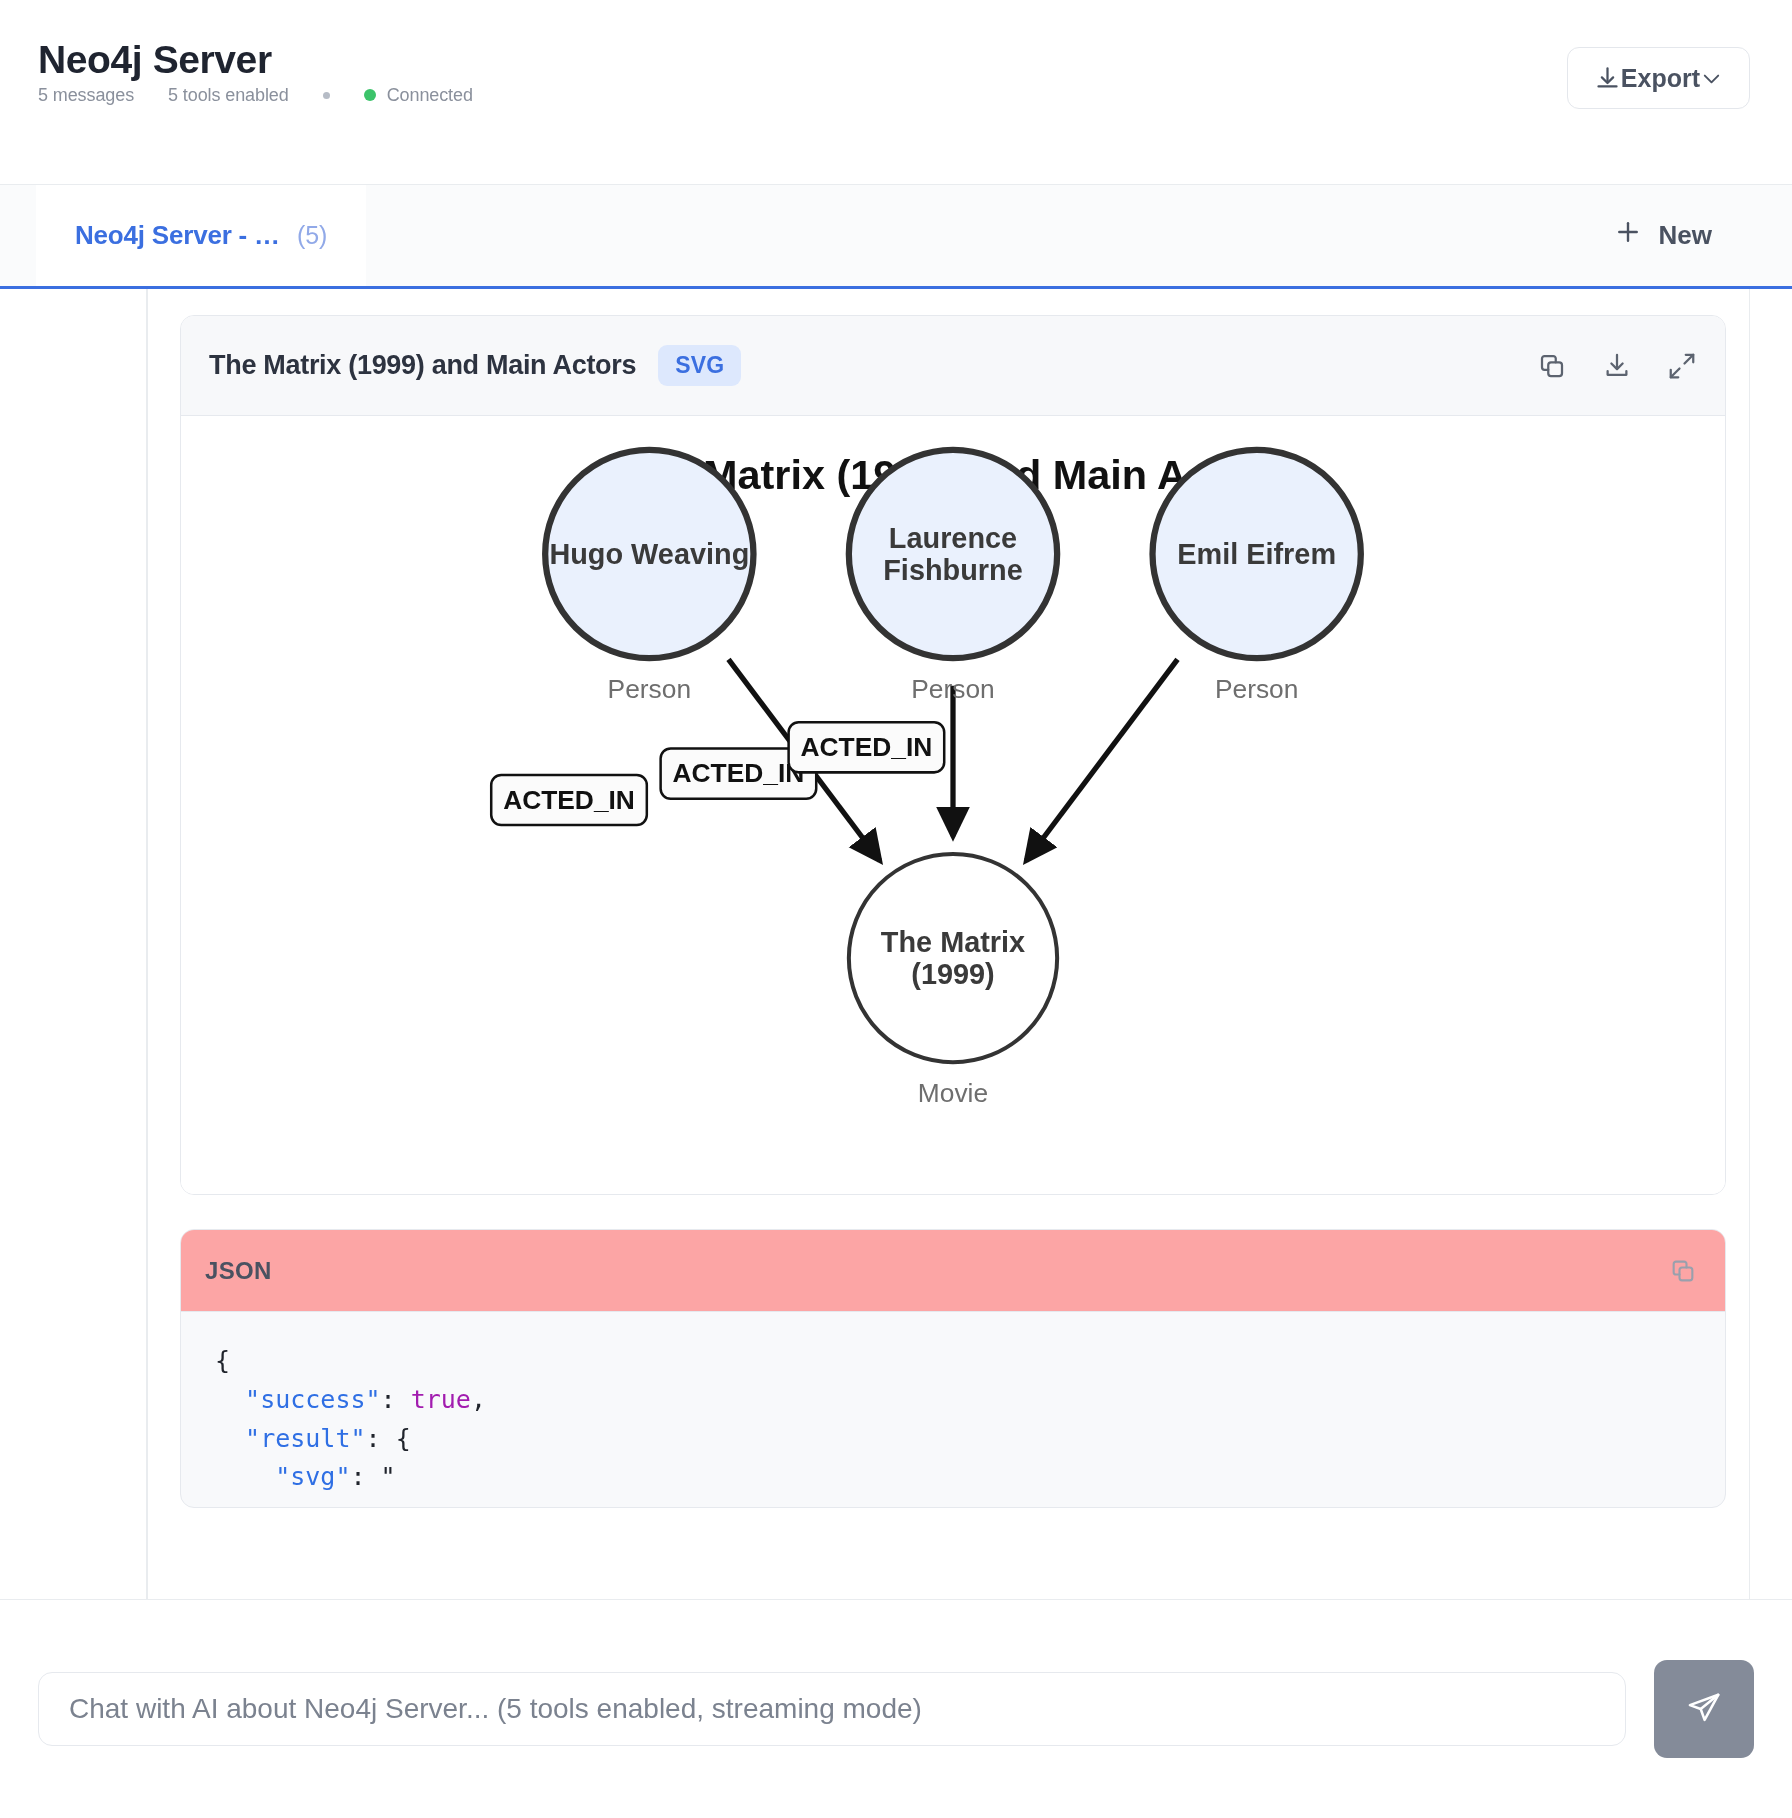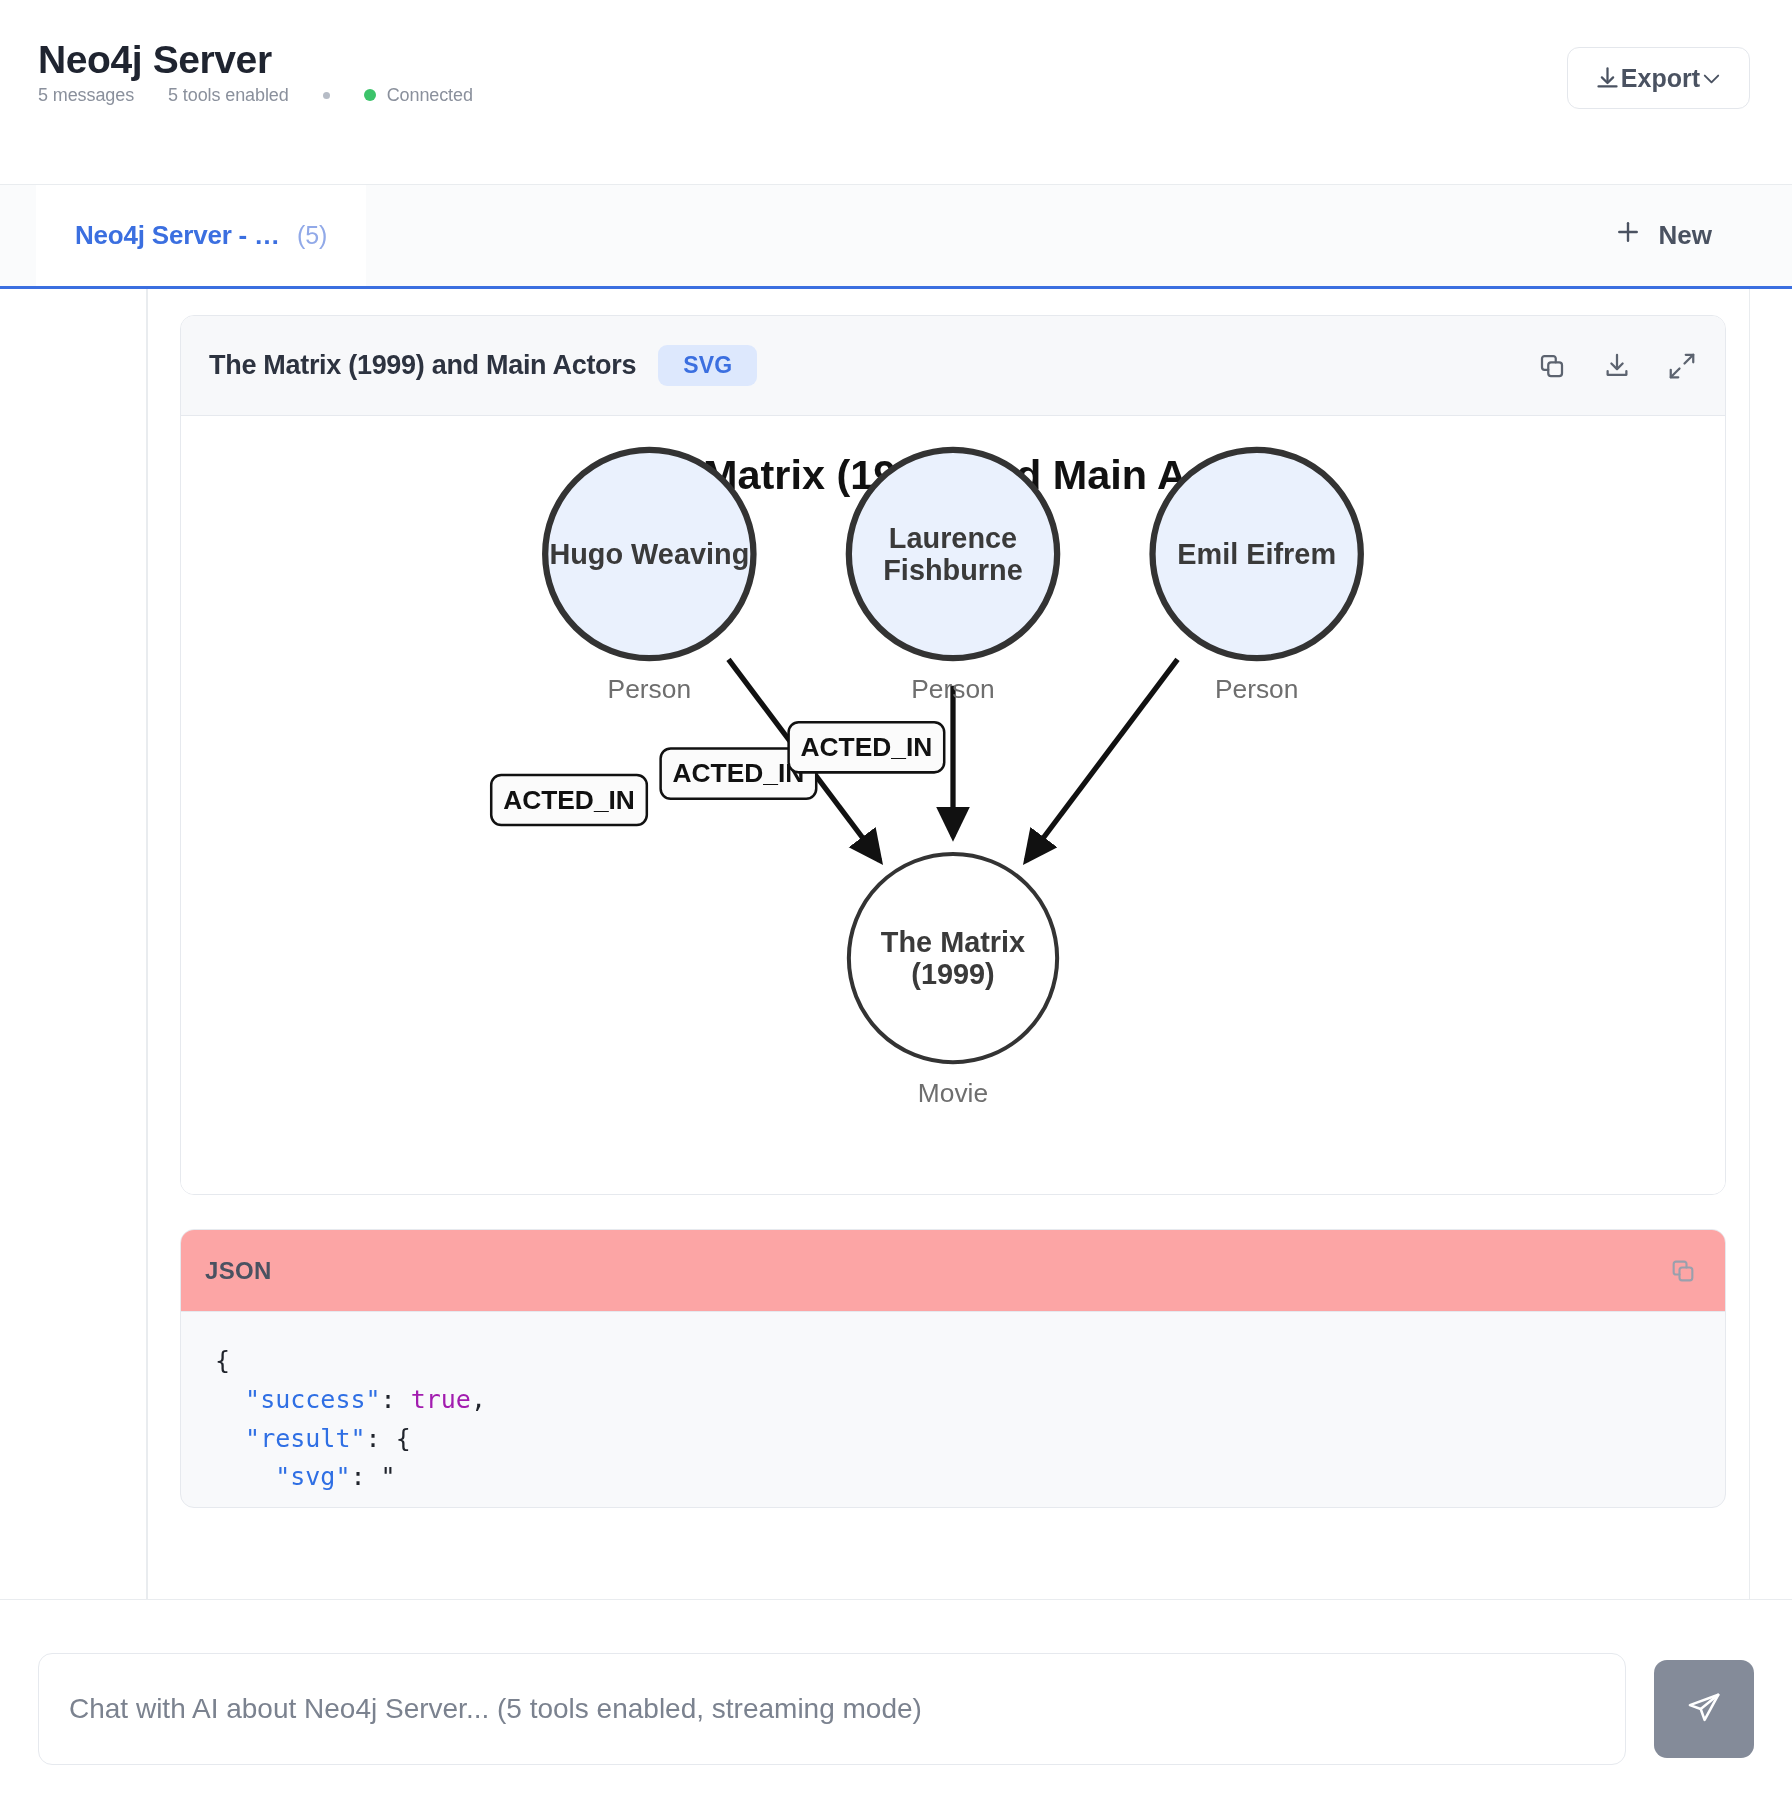--- a/index.html
+++ b/index.html
@@ -139,21 +139,21 @@
     padding: 0 28px 0 28px;
   }
   .card-head-left { display: flex; align-items: center; gap: 22px; }
   .card-title {
     font-size: 27px; font-weight: 700; color: #2d3340;
     letter-spacing: -0.3px;
   }
   .badge-svg {
     background: #dde8fd; color: #3b6fe0;
     font-size: 23px; font-weight: 600;
-    padding: 7px 25px; border-radius: 9px;
+    padding: 7px 17px; border-radius: 9px;
     letter-spacing: 0.2px;
   }
   .card-head-actions { display: flex; align-items: center; gap: 35px; }
   .icon-btn {
     background: transparent; border: none; cursor: pointer;
     display: flex; align-items: center; justify-content: center;
     padding: 0;
   }
   .card-canvas {
     background: #ffffff;
@@ -200,21 +200,21 @@
   .composer {
     flex: 0 0 auto;
     height: 218px;
     background: #ffffff;
     display: flex; align-items: center;
     padding: 0 38px;
     gap: 28px;
   }
   .chat-input {
     flex: 1 1 auto;
-    height: 112px;
+    height: 74px;
     border: 1.6px solid #e6e9ee;
     border-radius: 14px;
     background: #ffffff;
     padding: 0 30px;
     font-family: "Liberation Sans", sans-serif;
     font-size: 28px;
     color: #2d3340;
     outline: none;
   }
   .chat-input::placeholder { color: #7b828f; }

